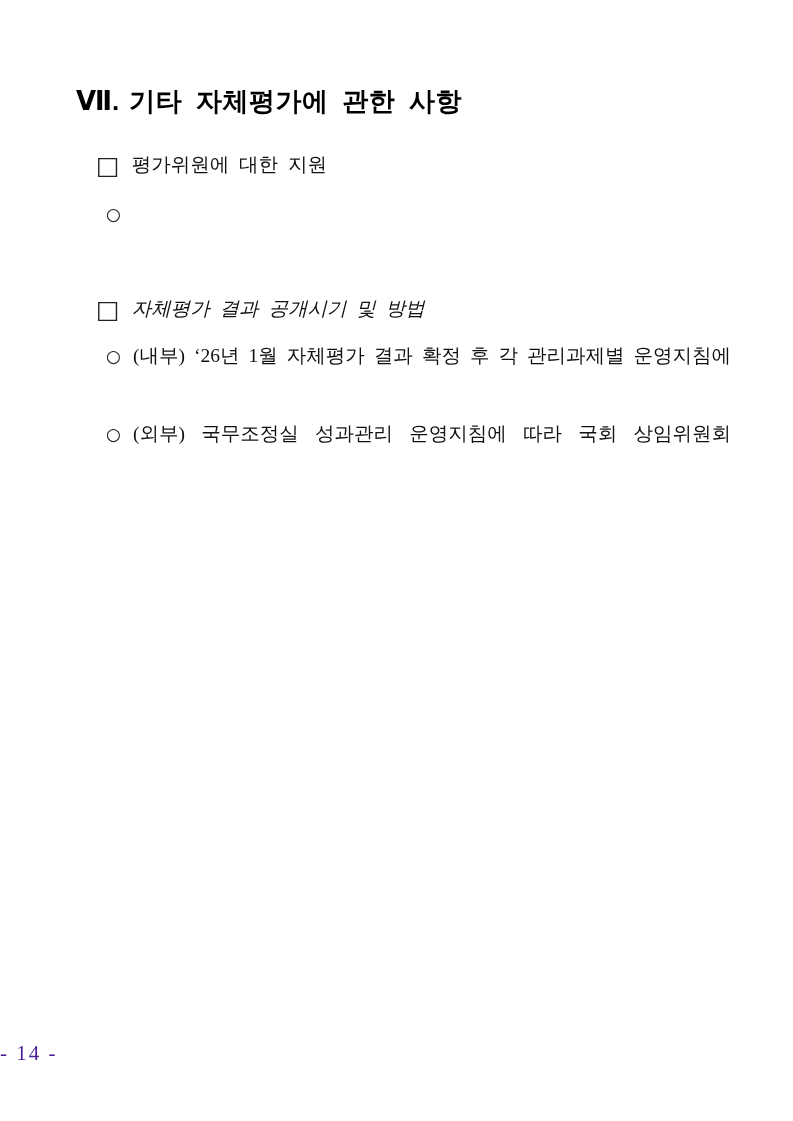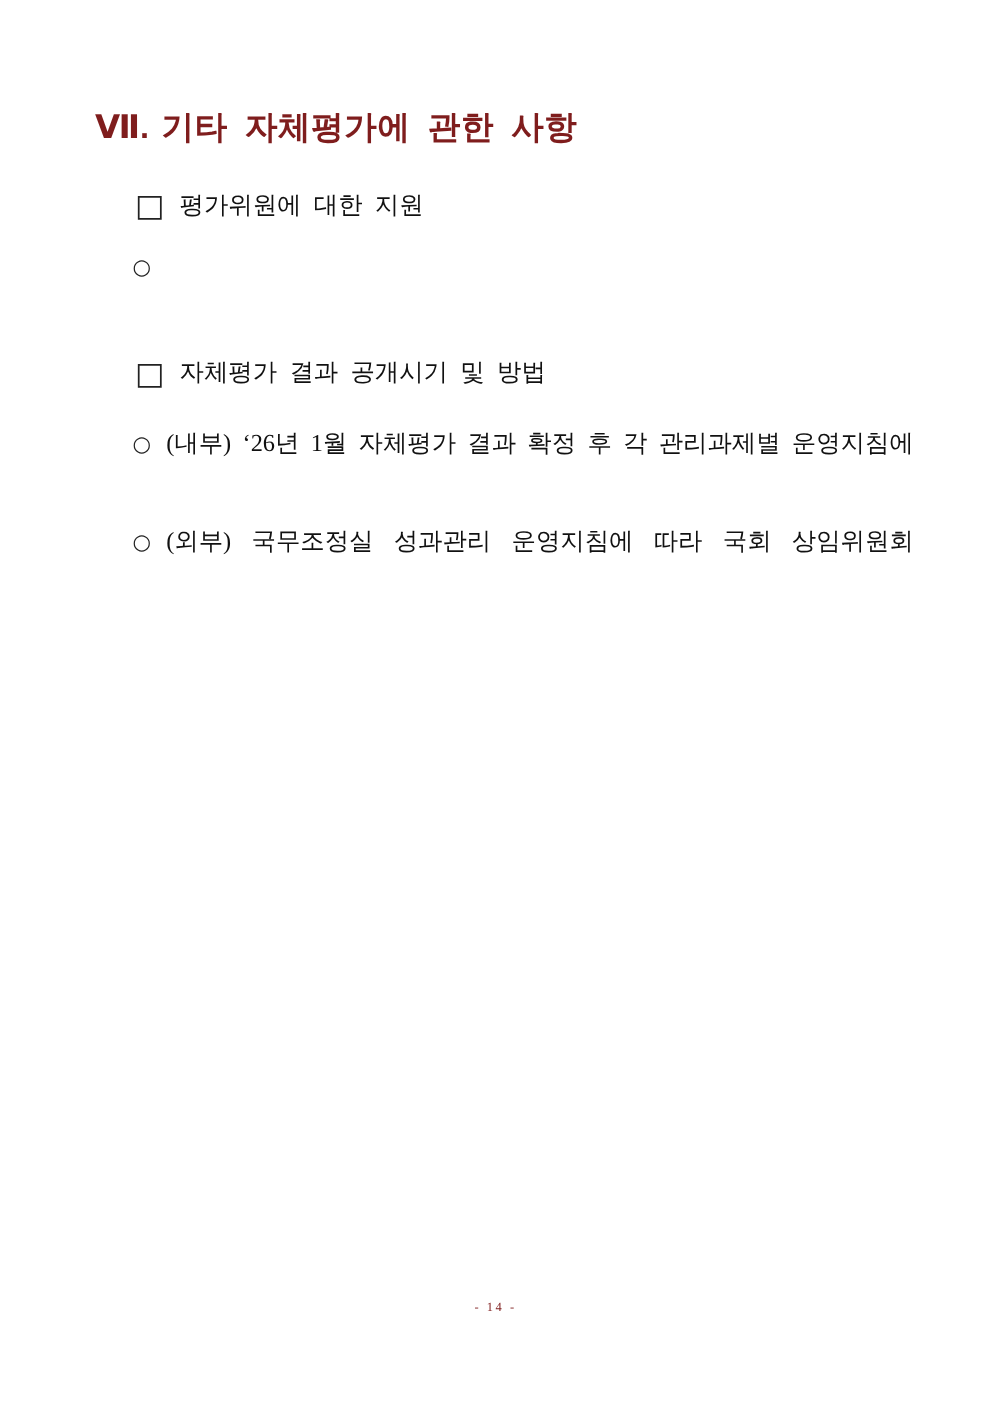--- a/index.html
+++ b/index.html
@@ -19,49 +19,48 @@
   .doc-heading {
     position: absolute;
     left: 76px;
     top: 86px;
     font-family: "Liberation Sans", "DejaVu Sans", sans-serif;
     font-weight: 800;
     font-size: 26px;
     line-height: 30px;
     letter-spacing: 0.5px;
     word-spacing: 6px;
-    color: #7f1d1d;
+    color: #000000;
     white-space: nowrap;
   }
   .doc-heading .numeral {
     font-weight: 700;
     letter-spacing: 0px;
     margin-right: 10px;
   }
   .section-header {
     position: absolute;
     left: 96px;
     font-size: 19.5px;
     line-height: 26px;
     word-spacing: 5px;
     white-space: nowrap;
-    margin-left: 12px;
   }
   .section-header .sq-marker {
     display: inline-block;
     font-family: "DejaVu Sans", sans-serif;
     font-size: 25px;
     line-height: 0;
     vertical-align: -3px;
     margin-right: 12px;
     color: #222222;
     font-weight: 400;
   }
   .sec-1 { top: 152px; }
-  .sec-2 { top: 286px; }
+  .sec-2 { top: 296px; font-style: italic; }
   .bullet {
     position: absolute;
     left: 133px;
     width: 598px;
     font-size: 19.5px;
     line-height: 35px;
     word-spacing: 2px;
   }
   .bul-1 { top: 196px; }
   .bul-2 { top: 338px; }
@@ -80,24 +79,24 @@
     text-align-last: justify;
   }
   .bullet .line-last {
     text-align: left;
   }
   .page-footer {
     position: absolute;
     left: 0;
     top: 1041px;
     width: 100%;
-    text-align: center;
-    font-size: 10px;
+    text-align: left;
+    font-size: 21px;
     letter-spacing: 2px;
-    color: #7f1d1d;
+    color: #4c1d95;
   }
 </style>
 </head>
 <body>
 
 <div class="page">
 
   <div class="doc-heading">
     <span class="numeral">Ⅶ.</span><span>기타 자체평가에 관한 사항</span>
   </div>

